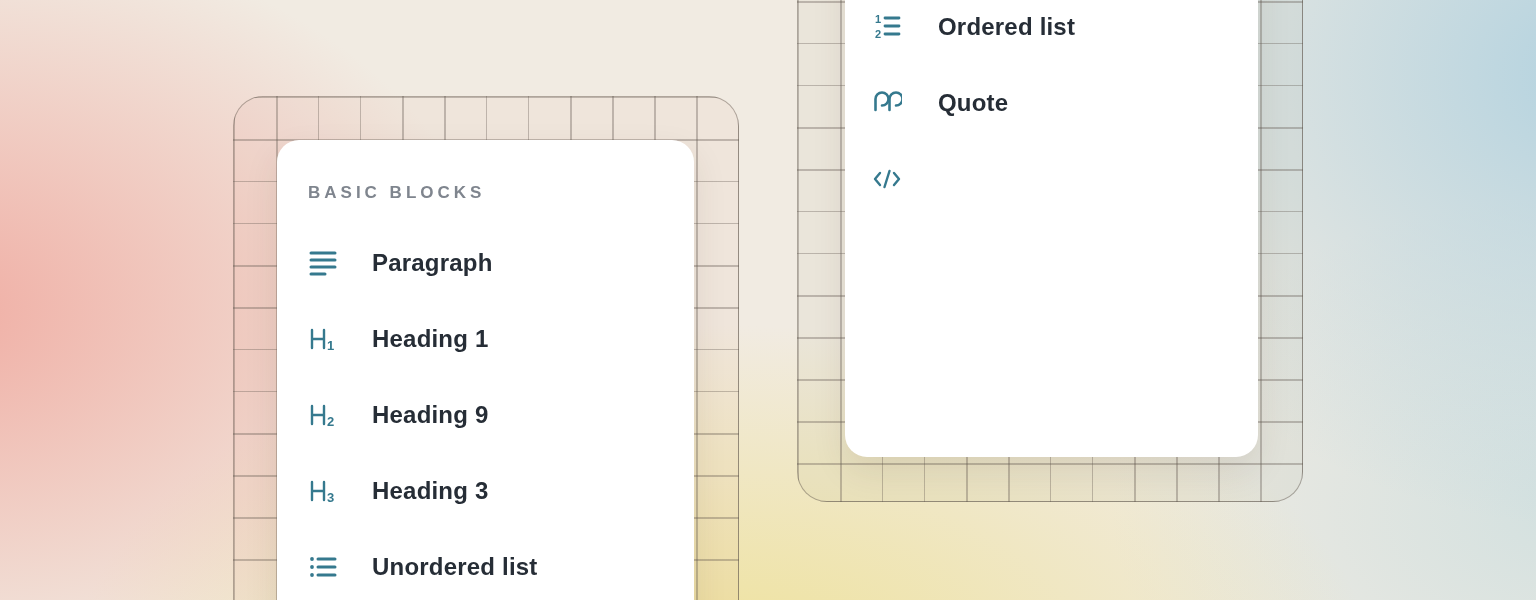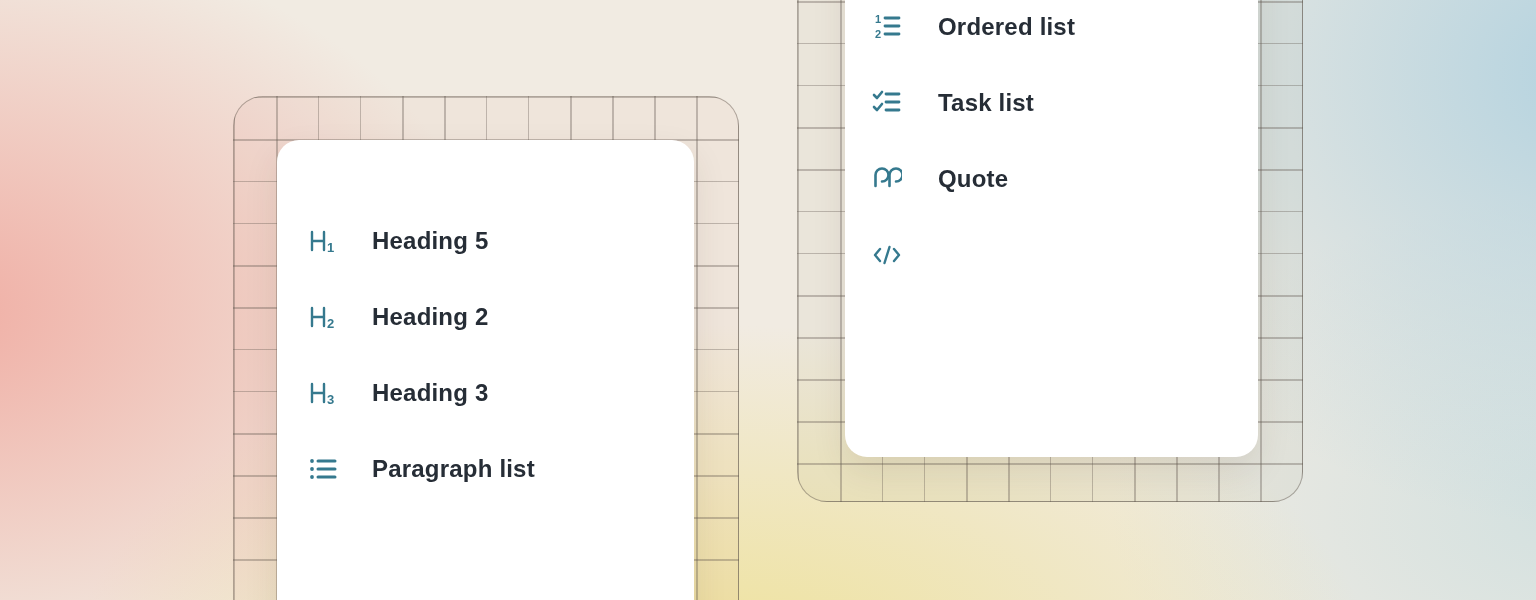--- a/index.html
+++ b/index.html
@@ -55,41 +55,50 @@
 </style>
 </head>
 <body>
 
 <div class="stage">
 
   <div class="grid-panel grid-left"></div>
   <div class="grid-panel grid-right"></div>
 
   <div class="card card-left">
+    <div class="section-label">BASIC BLOCKS</div>
     <div class="menu">
 
+      <div class="row">
+        <span class="icon">
+          <svg viewBox="0 0 30 30" fill="none" stroke="#35798e" stroke-width="3" stroke-linecap="round">
+            <path d="M3 5h24M3 12h24M3 19h24M3 26h14"></path>
+          </svg>
+        </span>
+        <span class="label">Paragraph</span>
+      </div>
 
       <div class="row">
         <span class="icon">
           <svg viewBox="0 0 30 30" fill="none">
             <path d="M4 6v18M16 6v18M4 15h12" stroke="#35798e" stroke-width="2.4" stroke-linecap="round"></path>
             <text x="19" y="26" font-size="13" font-weight="bold" fill="#35798e">1</text>
           </svg>
         </span>
-        <span class="label">Heading 5</span>
+        <span class="label">Heading 1</span>
       </div>
 
       <div class="row">
         <span class="icon">
           <svg viewBox="0 0 30 30" fill="none">
             <path d="M4 6v18M16 6v18M4 15h12" stroke="#35798e" stroke-width="2.4" stroke-linecap="round"></path>
             <text x="19" y="26" font-size="13" font-weight="bold" fill="#35798e">2</text>
           </svg>
         </span>
-        <span class="label">Heading 2</span>
+        <span class="label">Heading 9</span>
       </div>
 
       <div class="row">
         <span class="icon">
           <svg viewBox="0 0 30 30" fill="none">
             <path d="M4 6v18M16 6v18M4 15h12" stroke="#35798e" stroke-width="2.4" stroke-linecap="round"></path>
             <text x="19" y="26" font-size="13" font-weight="bold" fill="#35798e">3</text>
           </svg>
         </span>
         <span class="label">Heading 3</span>
@@ -97,50 +106,40 @@
 
       <div class="row">
         <span class="icon">
           <svg viewBox="0 0 30 30" fill="none">
             <circle cx="4" cy="7" r="1.9" fill="#35798e"></circle>
             <circle cx="4" cy="15" r="1.9" fill="#35798e"></circle>
             <circle cx="4" cy="23" r="1.9" fill="#35798e"></circle>
             <path d="M10 7h17M10 15h17M10 23h17" stroke="#35798e" stroke-width="3" stroke-linecap="round"></path>
           </svg>
         </span>
-        <span class="label">Paragraph list</span>
+        <span class="label">Unordered list</span>
       </div>
 
     </div>
   </div>
 
   <div class="card card-right">
     <div class="menu">
 
       <div class="row">
         <span class="icon">
           <svg viewBox="0 0 30 30" fill="none">
             <text x="3" y="11" font-size="11" font-weight="bold" fill="#35798e">1</text>
             <text x="3" y="26" font-size="11" font-weight="bold" fill="#35798e">2</text>
             <path d="M13 6h14M13 14h14M13 22h14" stroke="#35798e" stroke-width="2.8" stroke-linecap="round"></path>
           </svg>
         </span>
         <span class="label">Ordered list</span>
       </div>
 
-      <div class="row">
-        <span class="icon">
-          <svg viewBox="0 0 30 30" fill="none" stroke="#35798e" stroke-linecap="round" stroke-linejoin="round">
-            <path d="M2 7l3 3 5-6" stroke-width="2.6"></path>
-            <path d="M2 19l3 3 5-6" stroke-width="2.6"></path>
-            <path d="M14 6h13M14 14h13M14 22h13" stroke-width="2.8"></path>
-          </svg>
-        </span>
-        <span class="label">Task list</span>
-      </div>
 
 
 
       <div class="row">
         <span class="icon">
           <svg viewBox="0 0 30 30" fill="none" stroke="#35798e" stroke-width="2.6" stroke-linecap="round">
             <path d="M3.5 22V11a6.5 6.5 0 1 1 6.5 6.5"></path>
             <path d="M17.5 22V11a6.5 6.5 0 1 1 6.5 6.5"></path>
           </svg>
         </span>

